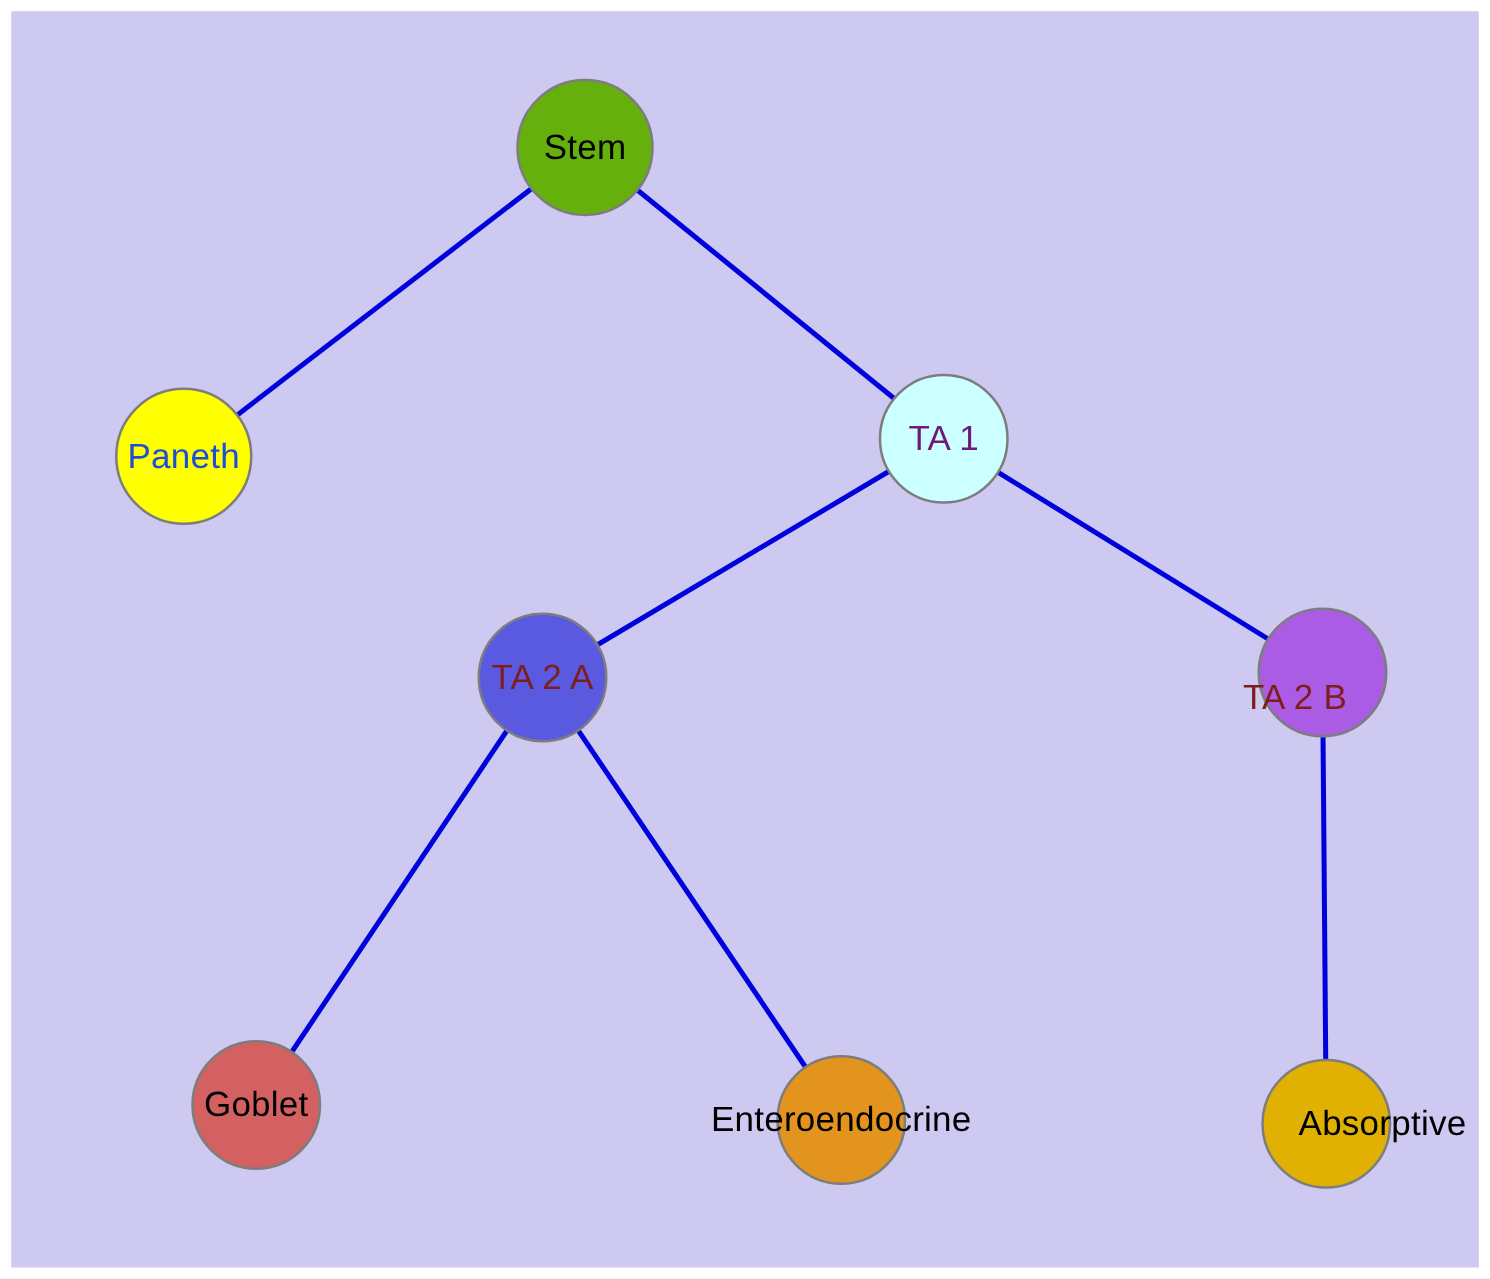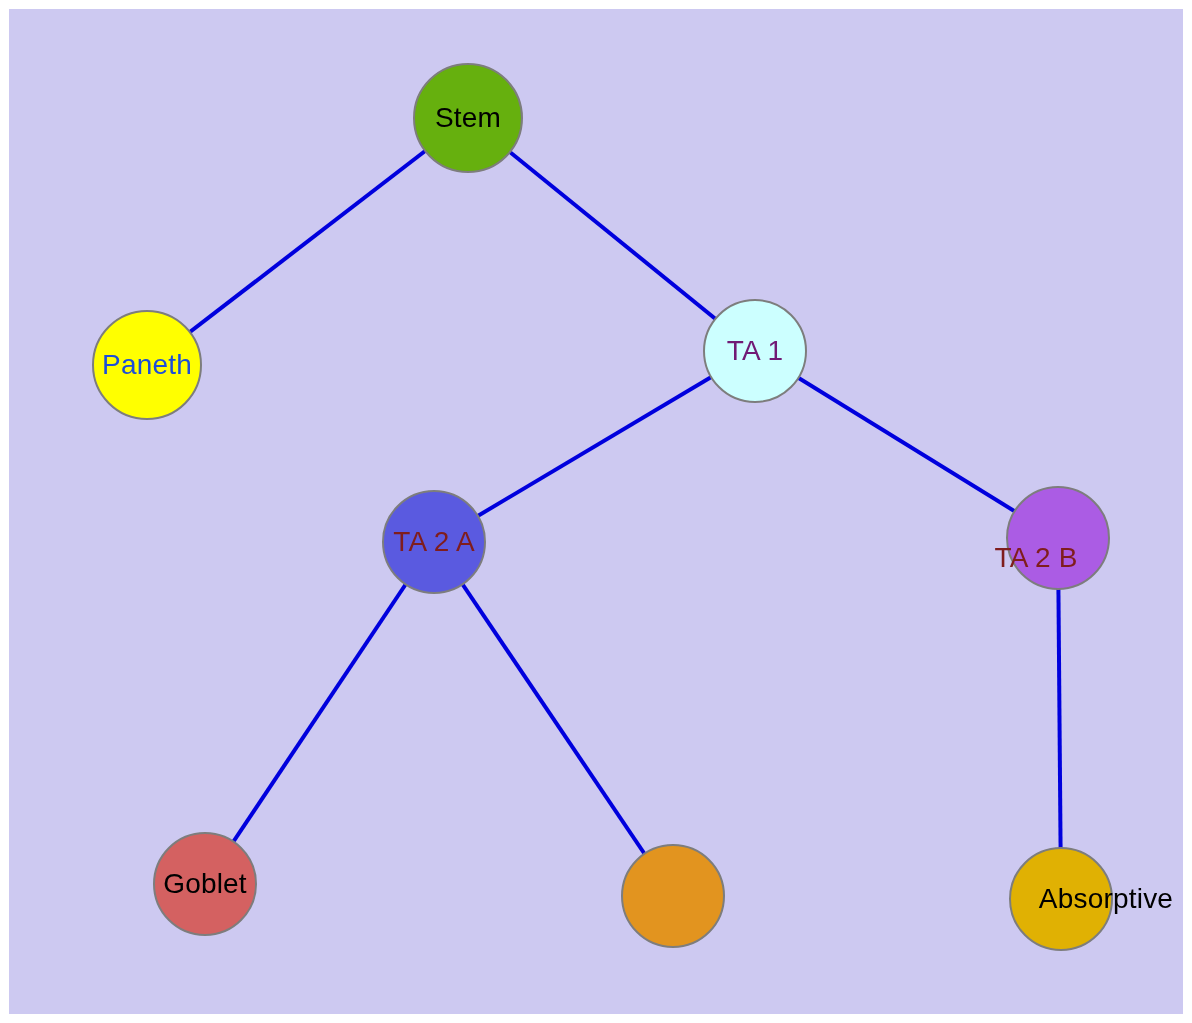--- a/index.html
+++ b/index.html
@@ -70,16 +70,17 @@
       <div class="node-label" style="left: 147px; top: 365px; color: #1d4ed8;">Paneth</div>
       <div class="node" style="left: 703px; top: 299px; width: 104px; height: 104px; background: rgb(204, 255, 255); border-color: rgb(125, 125, 125);"></div>
       <div class="node-label" style="left: 755px; top: 351px; color: #701a75; text-align: right;">TA 1</div>
       <div class="node" style="left: 382px; top: 490px; width: 104px; height: 104px; background: rgb(90, 90, 224); border-color: rgb(125, 125, 125);"></div>
       <div class="node-label" style="left: 434px; top: 542px; color: #7f1d1d;">TA 2 A</div>
       <div class="node" style="left: 1006px; top: 486px; width: 104px; height: 104px; background: rgb(171, 92, 228); border-color: rgb(125, 125, 125);"></div>
       <div class="node-label" style="left: 1036px; top: 538px; color: #7f1d1d; margin-top: 20px;">TA 2 B</div>
       <div class="node" style="left: 153px; top: 832px; width: 104px; height: 104px; background: rgb(212, 97, 97); border-color: rgb(125, 125, 125);"></div>
       <div class="node-label" style="left: 205px; top: 884px; color: #000000;">Goblet</div>
       <div class="node" style="left: 621px; top: 844px; width: 104px; height: 104px; background: rgb(226, 148, 31); border-color: rgb(125, 125, 125);"></div>
+      <div class="node-label" style="left: 673px; top: 896px; color: rgb(0, 0, 0);">Enteroendocrine</div>
       <div class="node" style="left: 1009px; top: 847px; width: 104px; height: 104px; background: rgb(224, 177, 3); border-color: rgb(125, 125, 125);"></div>
       <div class="node-label" style="left: 1061px; top: 899px; color: rgb(0, 0, 0); margin-left: 45px;">Absorptive</div>
     </div>
 </div>
 
 </body></html>

